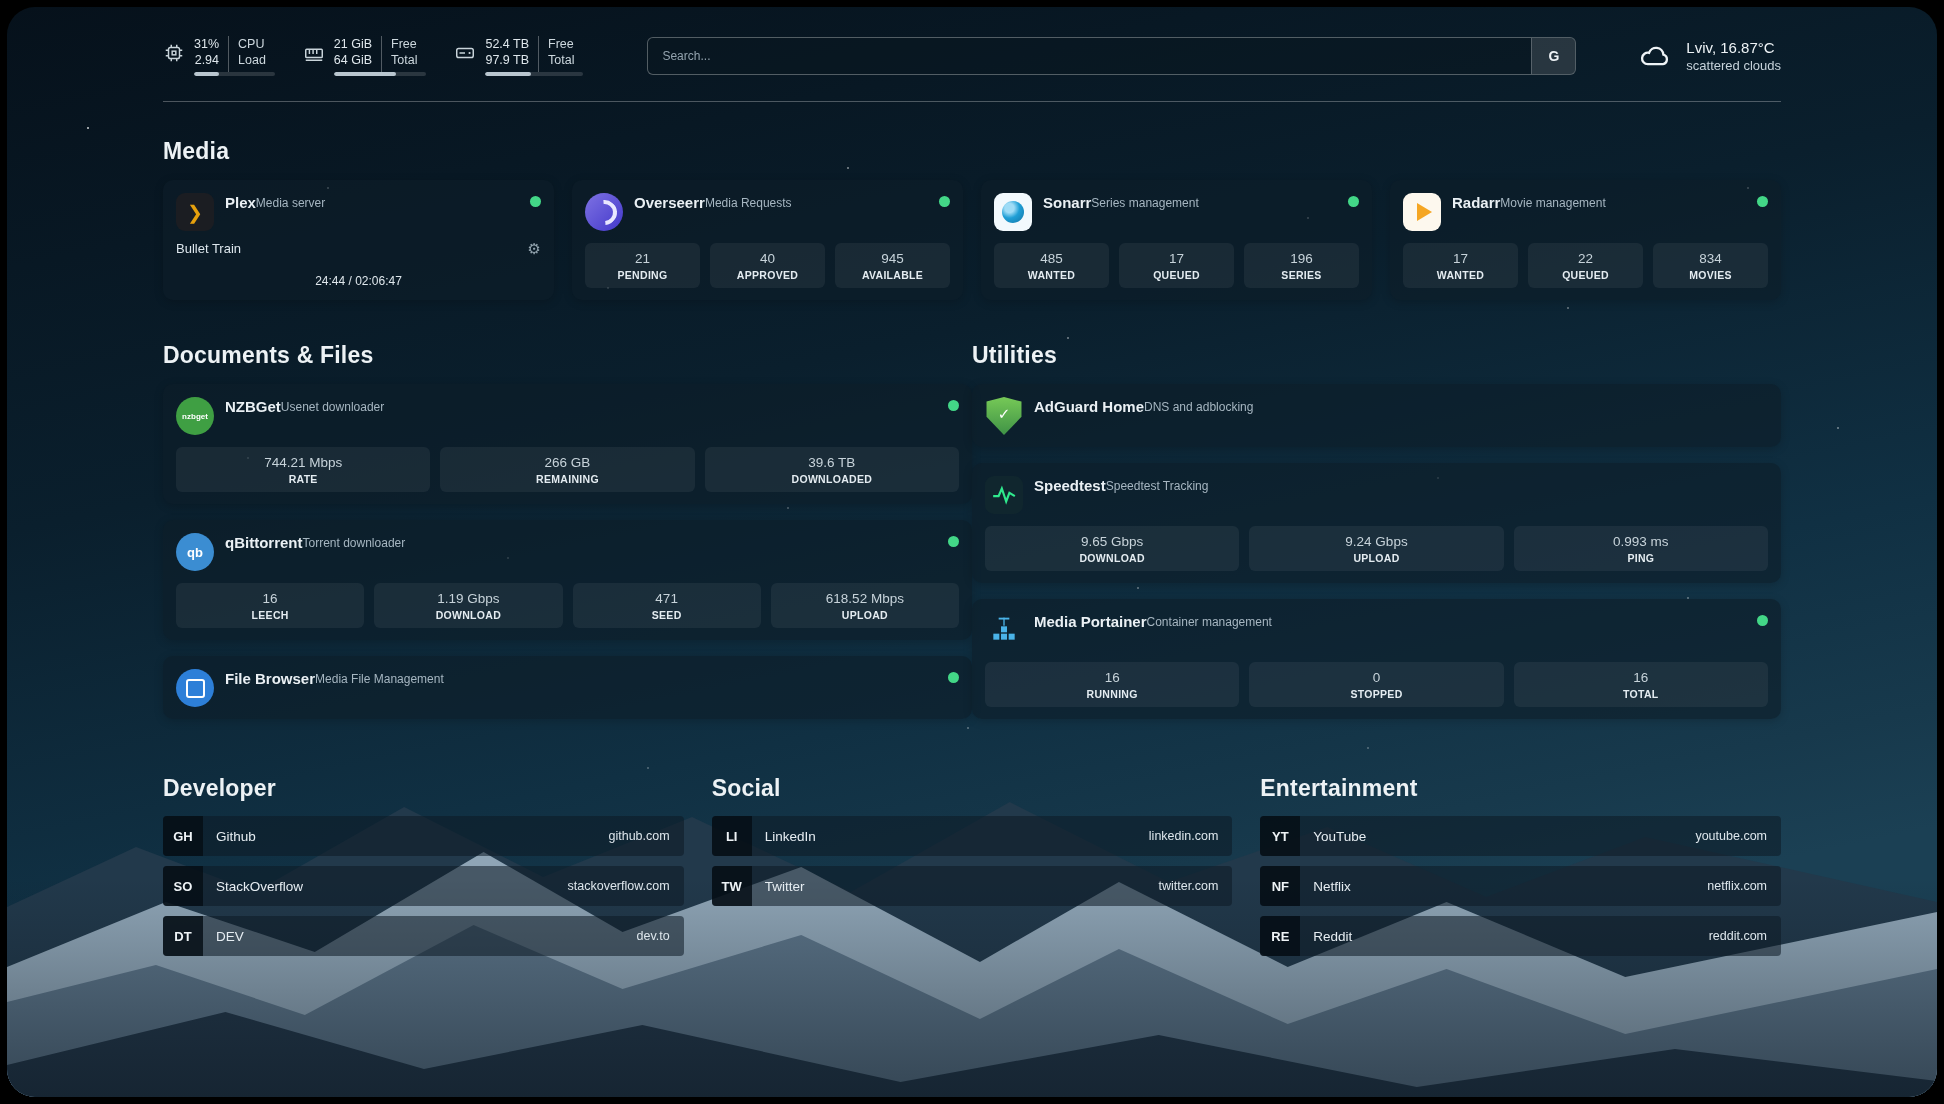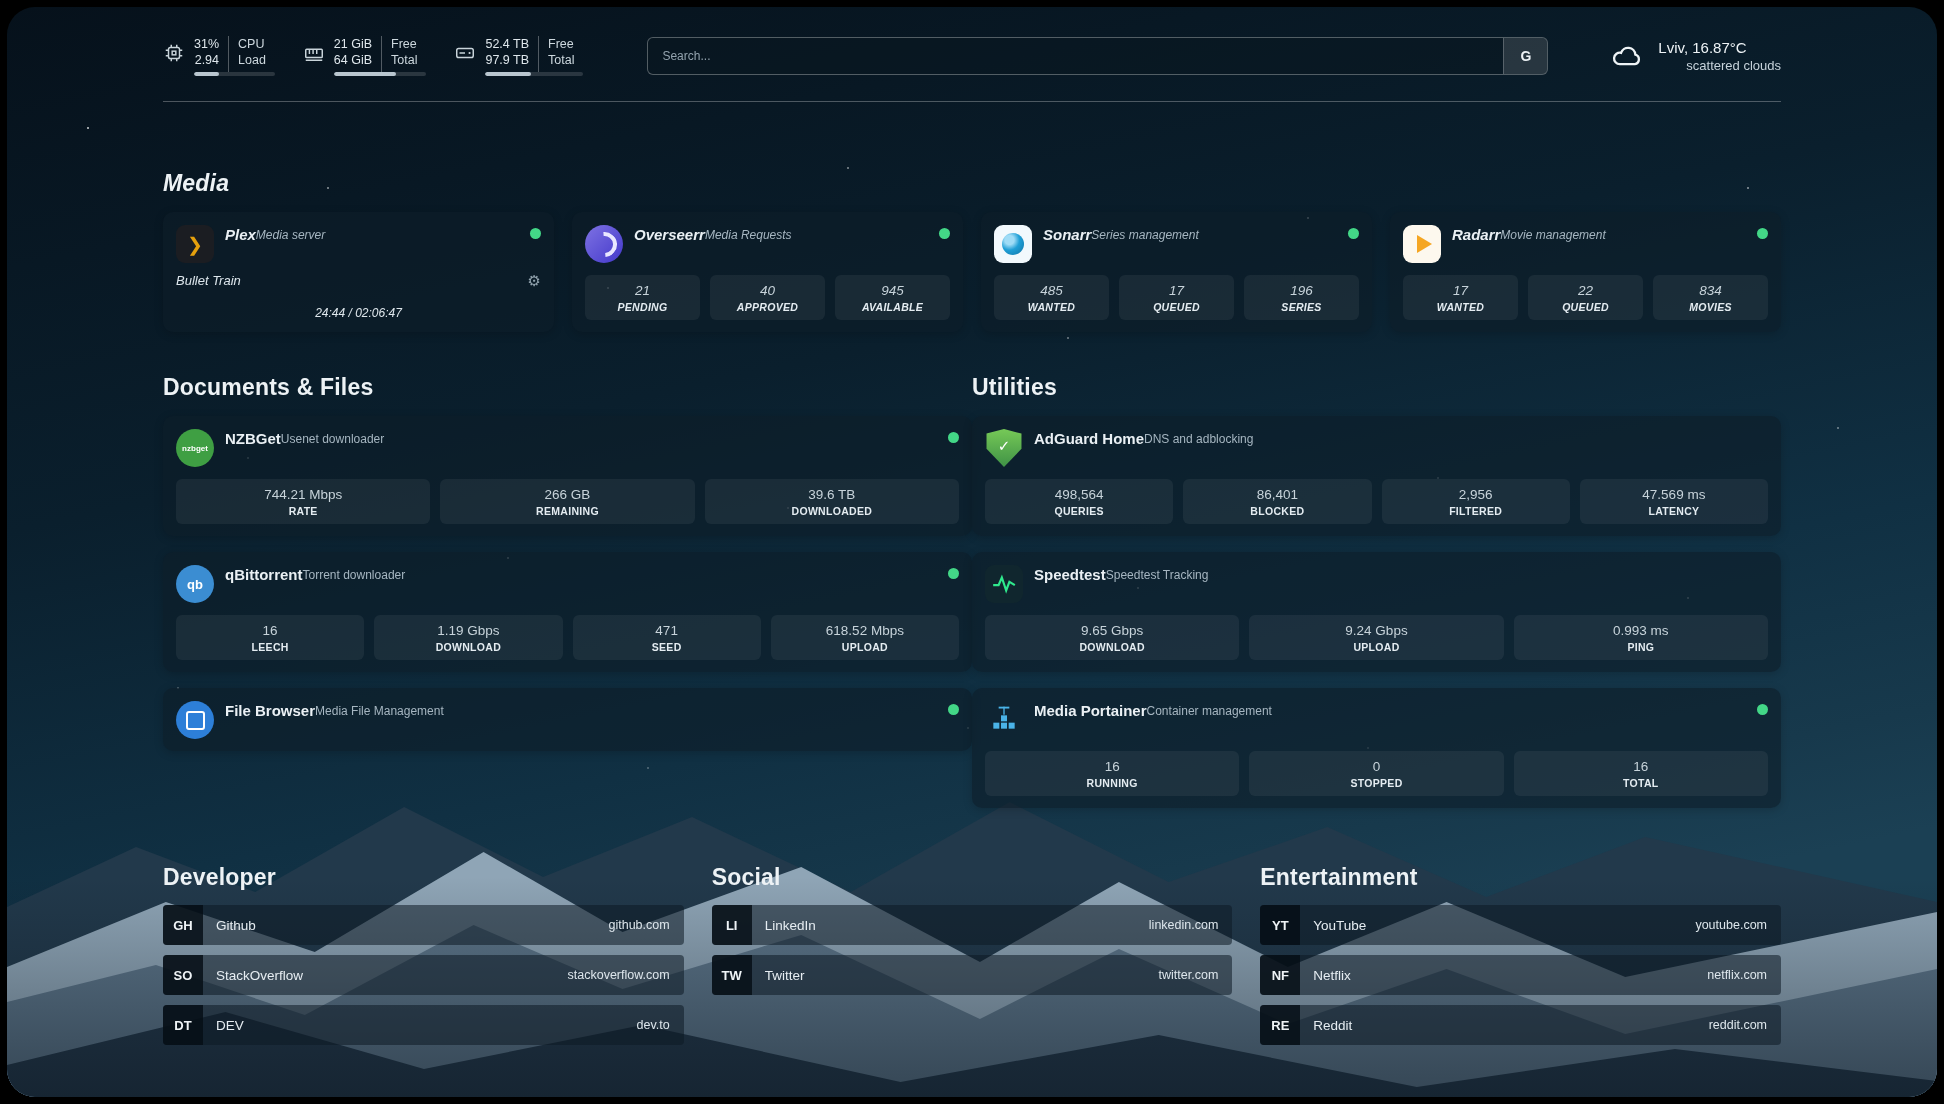--- a/index.html
+++ b/index.html
@@ -40,25 +40,25 @@
                 border:1px solid rgba(255,255,255,.3); border-radius:6px; background:rgba(10,23,33,.55); overflow:hidden; }
   .searchwrap input { flex:1; background:transparent; border:none; outline:none; color:#e6edf2;
                       font-size:12px; padding:0 14px; font-family:inherit; }
   .searchwrap input::placeholder { color:#93a3ae; }
   .search-btn { width:44px; border:none; border-left:1px solid rgba(255,255,255,.22); background:rgba(255,255,255,.13);
                 color:#eef3f6; font-size:14px; font-weight:bold; cursor:pointer; }
 
   .weather { display:flex; align-items:center; gap:12px; color:#eef3f6; }
   .weather-icon { width:36px; height:30px; stroke:#eef3f6; fill:none; stroke-width:1.7; }
   .weather-main { font-size:15px; }
-  .weather-sub { font-size:13px; color:#c6d2da; margin-top:2px;margin-left:28px; }
+  .weather-sub { font-size:13px; color:#c6d2da; margin-top:2px; }
 
   
   .section-title { font-size:23px; font-weight:600; color:#edf2f5; letter-spacing:.2px; }
-  .media-section { margin-top:68px;font-style:italic; }
+  .media-section { margin-top:36px; }
   .media-grid { margin-top:15px; display:grid; grid-template-columns:repeat(4,1fr); gap:18px; align-items:stretch; }
 
   .card { background:rgba(13,29,41,.62); border-radius:10px; padding:13px 13px 12px 13px;
           display:flex; flex-direction:column; box-shadow:0 2px 10px rgba(0,0,0,.18); }
   .card-head { display:flex; align-items:flex-start; gap:11px; }
   .appicon { width:38px; height:38px; border-radius:9px; flex:none; display:flex; align-items:center; justify-content:center; position:relative; }
   .title-block { display:flex; flex-direction:row; padding-top:1px; }
   .app-name { font-size:15px; font-weight:600; color:#eaf0f4; line-height:1.25; }
   .app-sub  { font-size:12px; color:#a6b6c1; margin-top:2px; }
   .status-dot { margin-left:auto; width:11px; height:11px; border-radius:50%; margin-top:3px; flex:none; }
@@ -414,38 +414,20 @@
           <div class="card">
             <div class="card-head">
               <div class="appicon icon-adguard">
                     <span>✓</span>
                   </div>
               <div class="title-block">
                 <div class="app-name">AdGuard Home</div>
                 <div class="app-sub">DNS and adblocking</div>
               </div>
             </div>
-            <div class="stats">
-              <div class="stat">
-                <div class="stat-value">498,564</div>
-                    <div class="stat-label">QUERIES</div>
-              </div>
-              <div class="stat">
-                <div class="stat-value">86,401</div>
-                    <div class="stat-label">BLOCKED</div>
-              </div>
-              <div class="stat">
-                <div class="stat-value">2,956</div>
-                    <div class="stat-label">FILTERED</div>
-              </div>
-              <div class="stat">
-                <div class="stat-value">47.569 ms</div>
-                    <div class="stat-label">LATENCY</div>
-              </div>
-            </div>
           </div>
 
           <div class="card">
             <div class="card-head">
               <div class="appicon icon-speedtest">
                 <svg width="26" height="26" viewBox="0 0 24 24" fill="none" stroke="#2fe98d" stroke-width="2">
                   <polyline points="2,13 7,13 10,6 14,18 17,10 22,13"></polyline>
                 </svg>
               </div>
               <div class="title-block">

